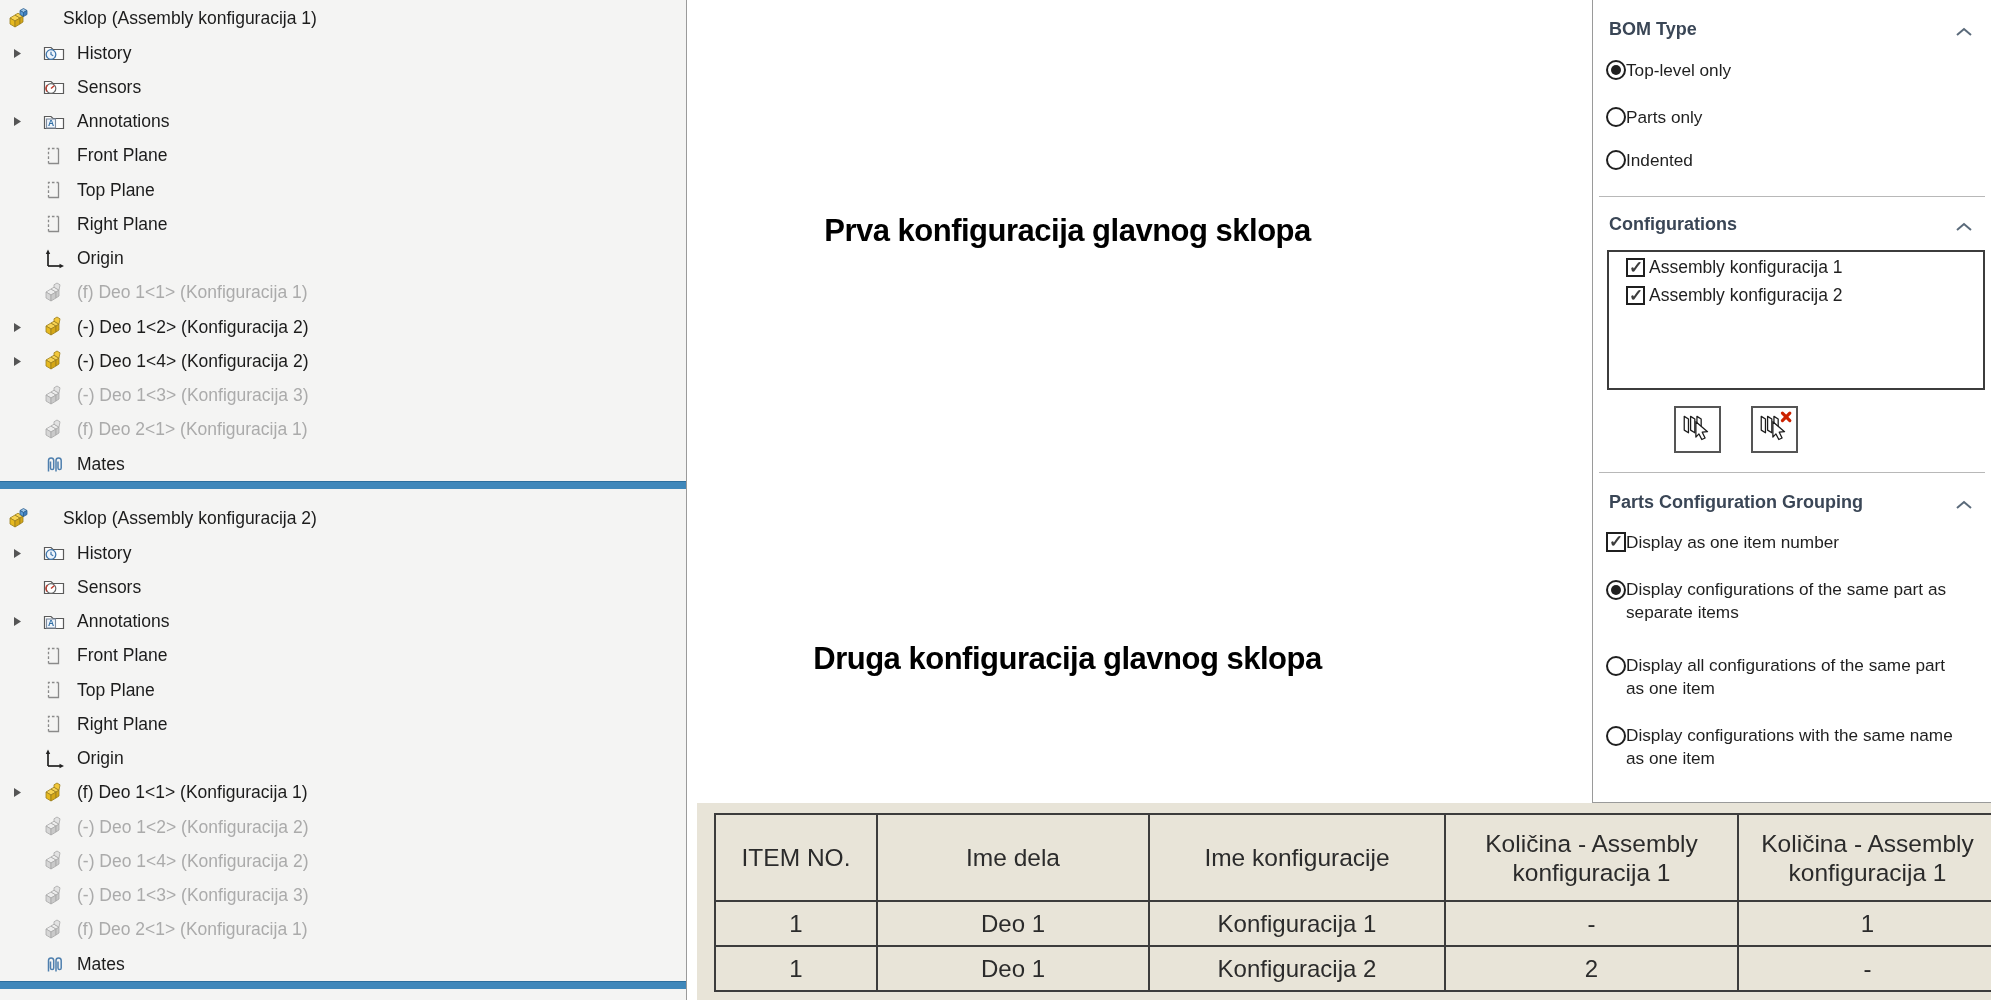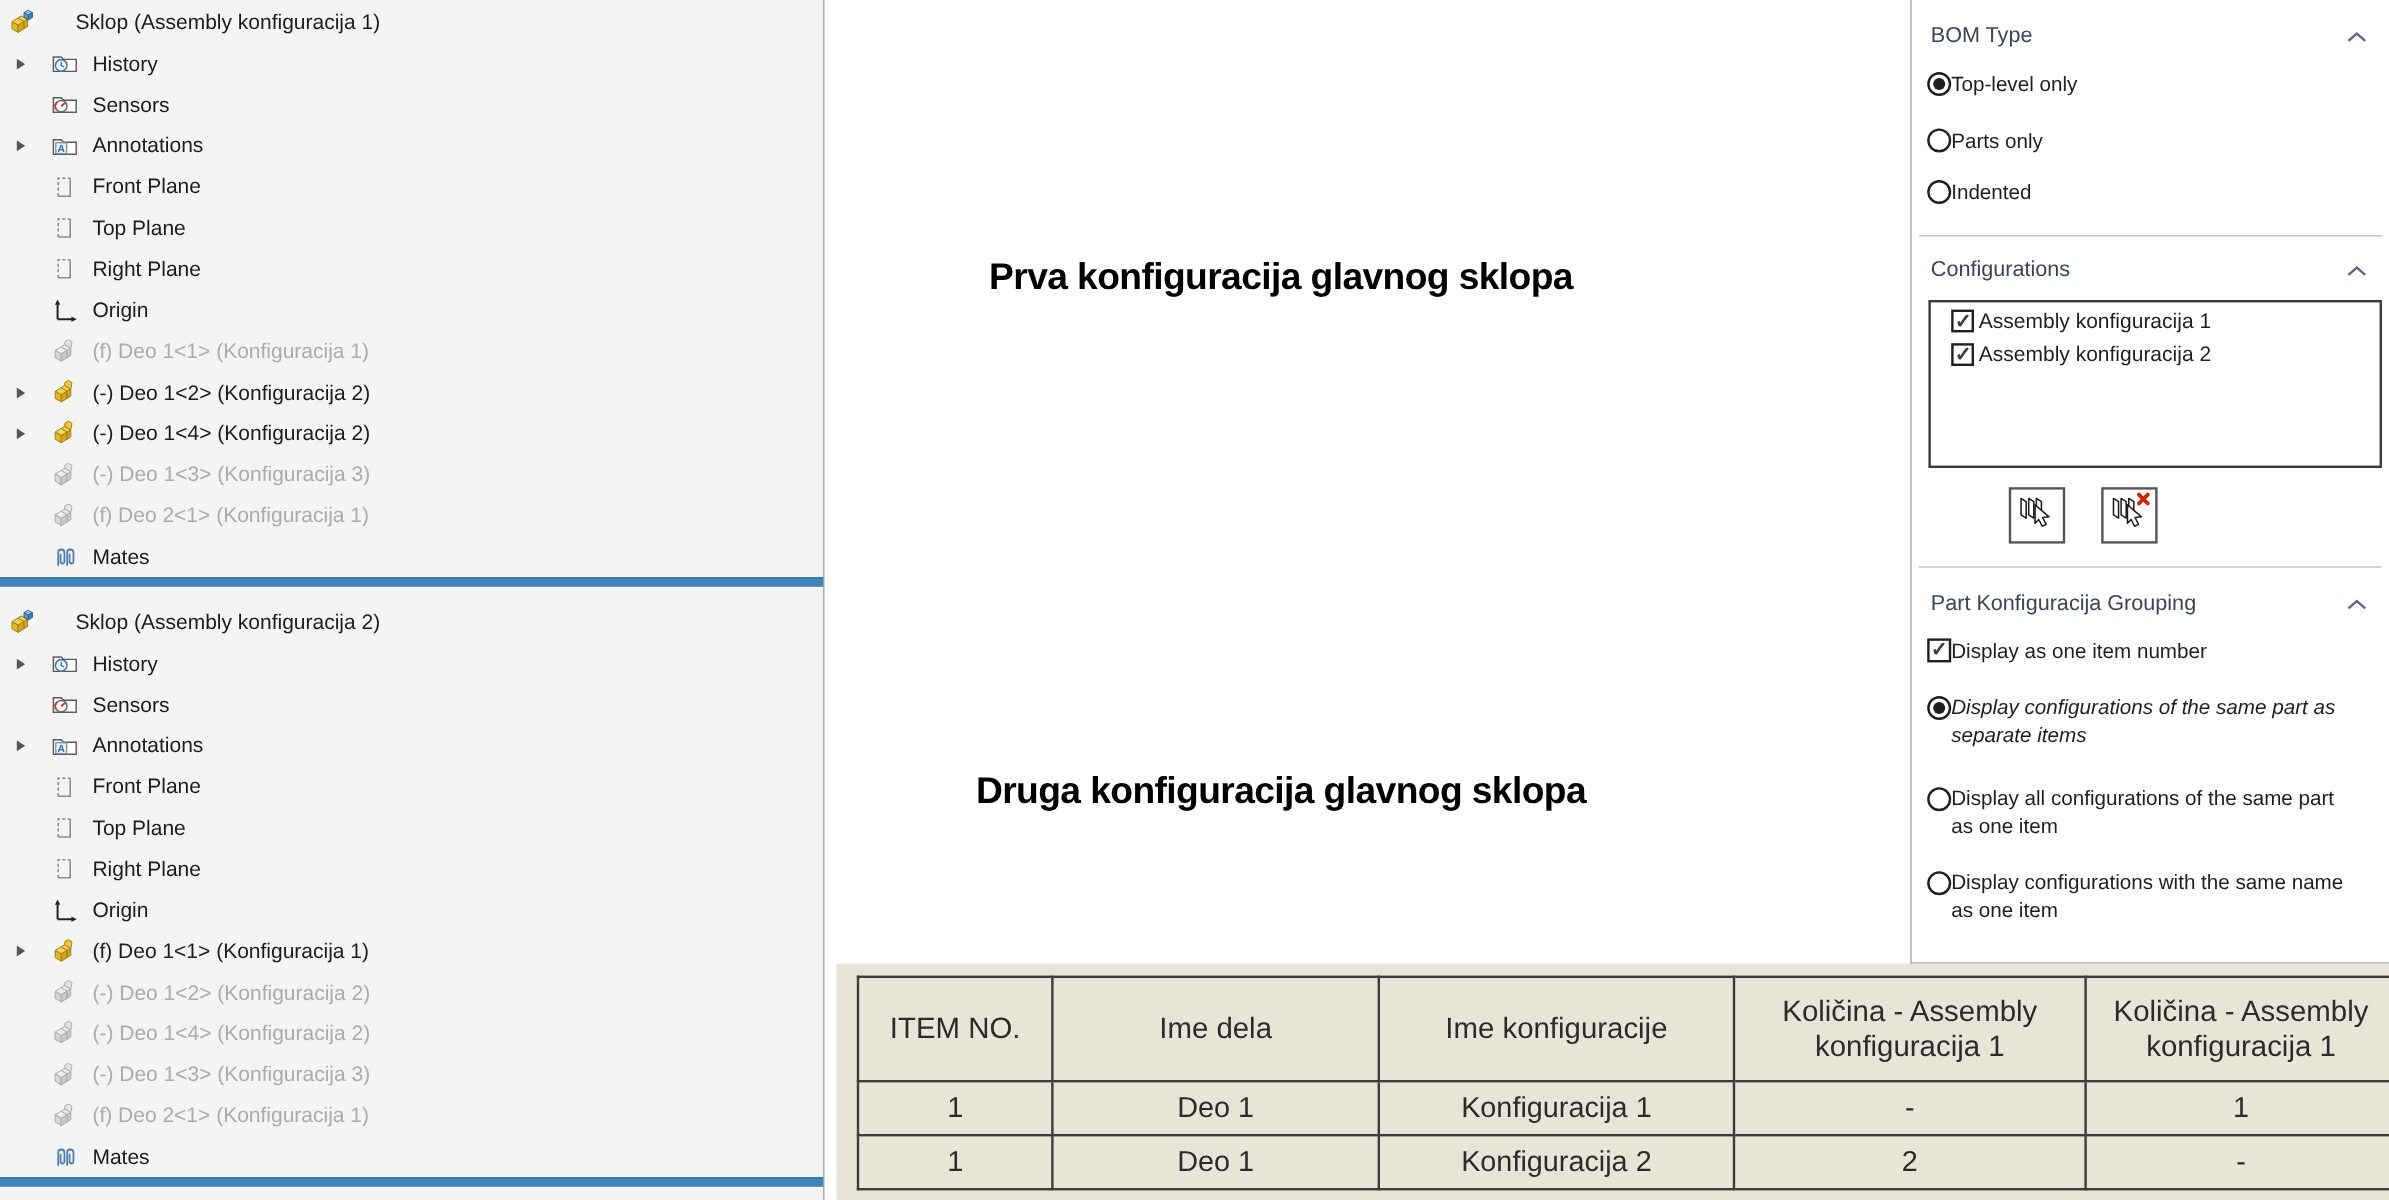--- a/index.html
+++ b/index.html
@@ -26,21 +26,21 @@
 
   
   .caption{position:absolute;left:690px;width:755px;text-align:center;
     font-size:31px;font-weight:bold;color:#000;letter-spacing:-0.5px;white-space:nowrap;}
   #caption1{top:213px;}
   #caption2{top:641px;}
 
   
   #pm-panel{position:absolute;left:1592px;top:0;width:398px;height:802px;background:#fff;
     border-left:1px solid #9a9a9a;border-bottom:1px solid #9a9a9a;}
-  .pm-header{position:absolute;left:16px;font-size:18px;font-weight:normal;
+  .pm-header{position:absolute;left:16px;font-size:18px;font-weight:bold;
     color:var(--header-text,#3a4656);white-space:nowrap;}
   .pm-chevron{position:absolute;right:18px;width:18px;height:10px;}
   .pm-divider{position:absolute;left:6px;right:6px;height:1px;background:#b8b8b8;}
   .pm-option{position:absolute;left:13px;display:flex;align-items:center;height:26px;}
   .pm-option-multi{position:absolute;left:13px;display:flex;align-items:flex-start;}
   .radio{width:20px;height:20px;border:2px solid #1f1f1f;border-radius:50%;box-sizing:border-box;
     position:relative;flex:0 0 auto;background:#fff;}
   .radio.selected::after{content:"";position:absolute;left:3px;top:3px;width:10px;height:10px;
     border-radius:50%;background:#1f1f1f;}
   .checkbox{width:20px;height:20px;border:2px solid #1f1f1f;box-sizing:border-box;position:relative;
@@ -554,32 +554,32 @@
           <g stroke="#cc2200" stroke-width="3" stroke-linecap="round">
             <path d="M24 3 l7 7"></path>
               <path d="M31 3 l-7 7"></path>
           </g>
         </svg>
       </span>
     </div>
 
     <div class="pm-divider" style="top:472px;"></div>
 
-    <div class="pm-header" style="top:492px;">Part Konfiguracija Grouping</div>
+    <div class="pm-header" style="top:492px;">Parts Configuration Grouping</div>
     <span class="pm-chevron" style="top:496px;">
       <svg width="18" height="10" viewBox="0 0 18 10">
           <polyline points="2,8 9,2 16,8" fill="none" stroke="#5a6a7a" stroke-width="2"></polyline>
         </svg>
     </span>
     <div class="pm-option" style="top:529px;">
       <span class="checkbox checked"></span>
       <span class="pm-label">Display as one item number</span>
     </div>
     <div id="grouping-options">
-        <div class="pm-option-multi" style="top: 578px; width: 360px; font-style: italic;">
+        <div class="pm-option-multi" style="top: 578px; width: 360px;">
           <span class="radio selected" style="margin-top: 2px;"></span>
           <span class="pm-label" style="width: 330px;">Display configurations of the same part as separate items</span>
         </div>
         <div class="pm-option-multi" style="top: 654px; width: 360px;">
           <span class="radio" style="margin-top: 2px;"></span>
           <span class="pm-label" style="width: 330px;">Display all configurations of the same part as one item</span>
         </div>
         <div class="pm-option-multi" style="top: 724px; width: 360px;">
           <span class="radio" style="margin-top: 2px;"></span>
           <span class="pm-label" style="width: 330px;">Display configurations with the same name as one item</span>

